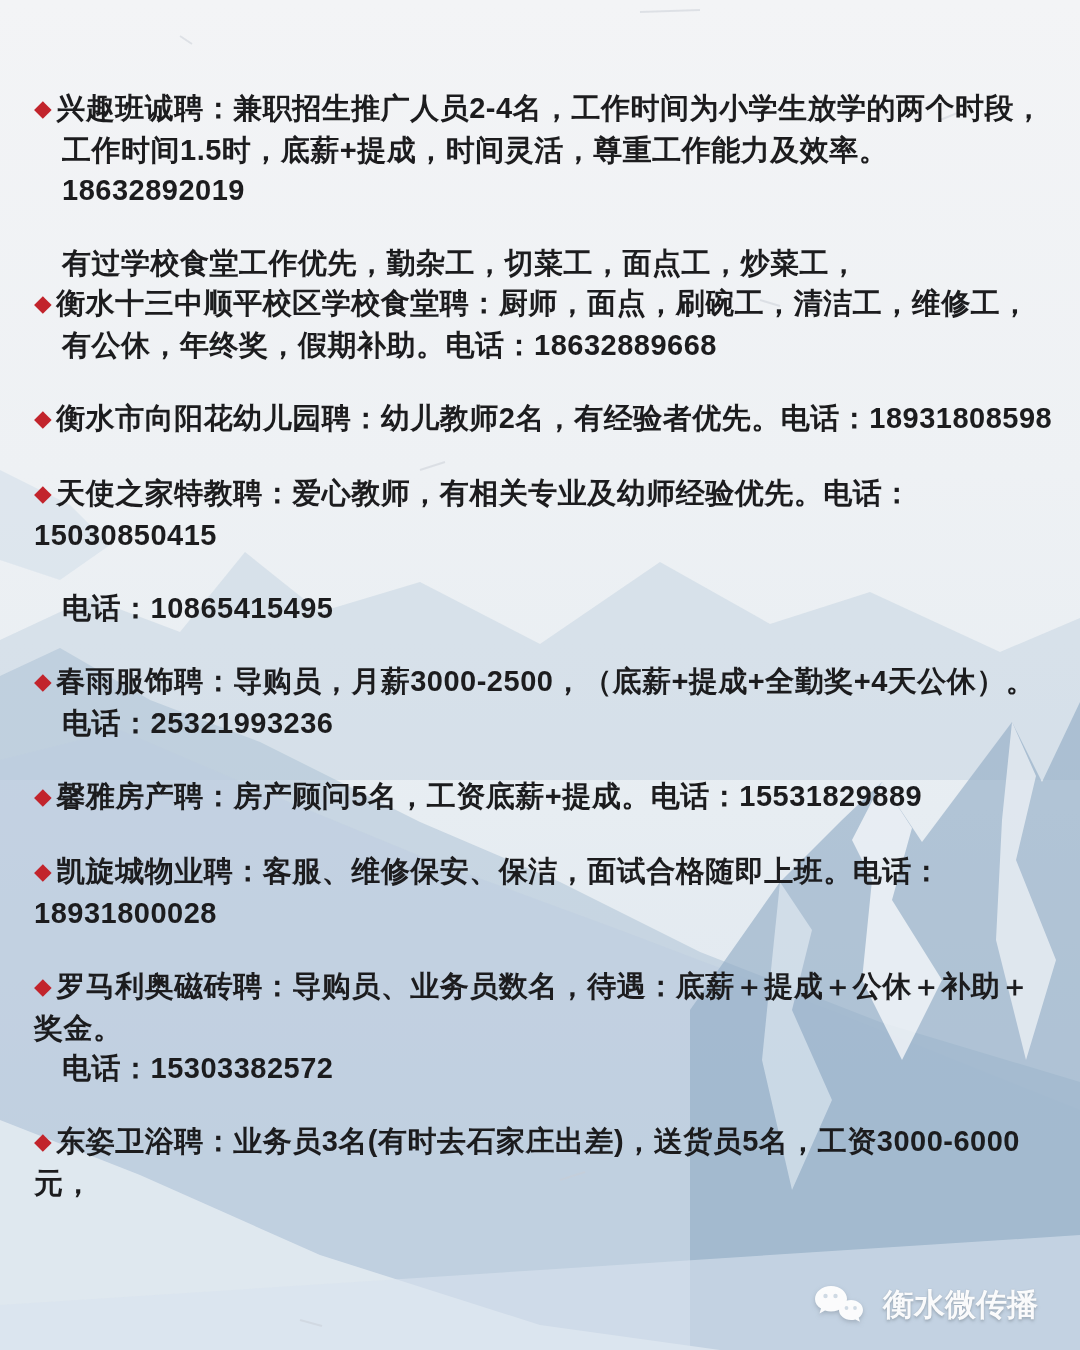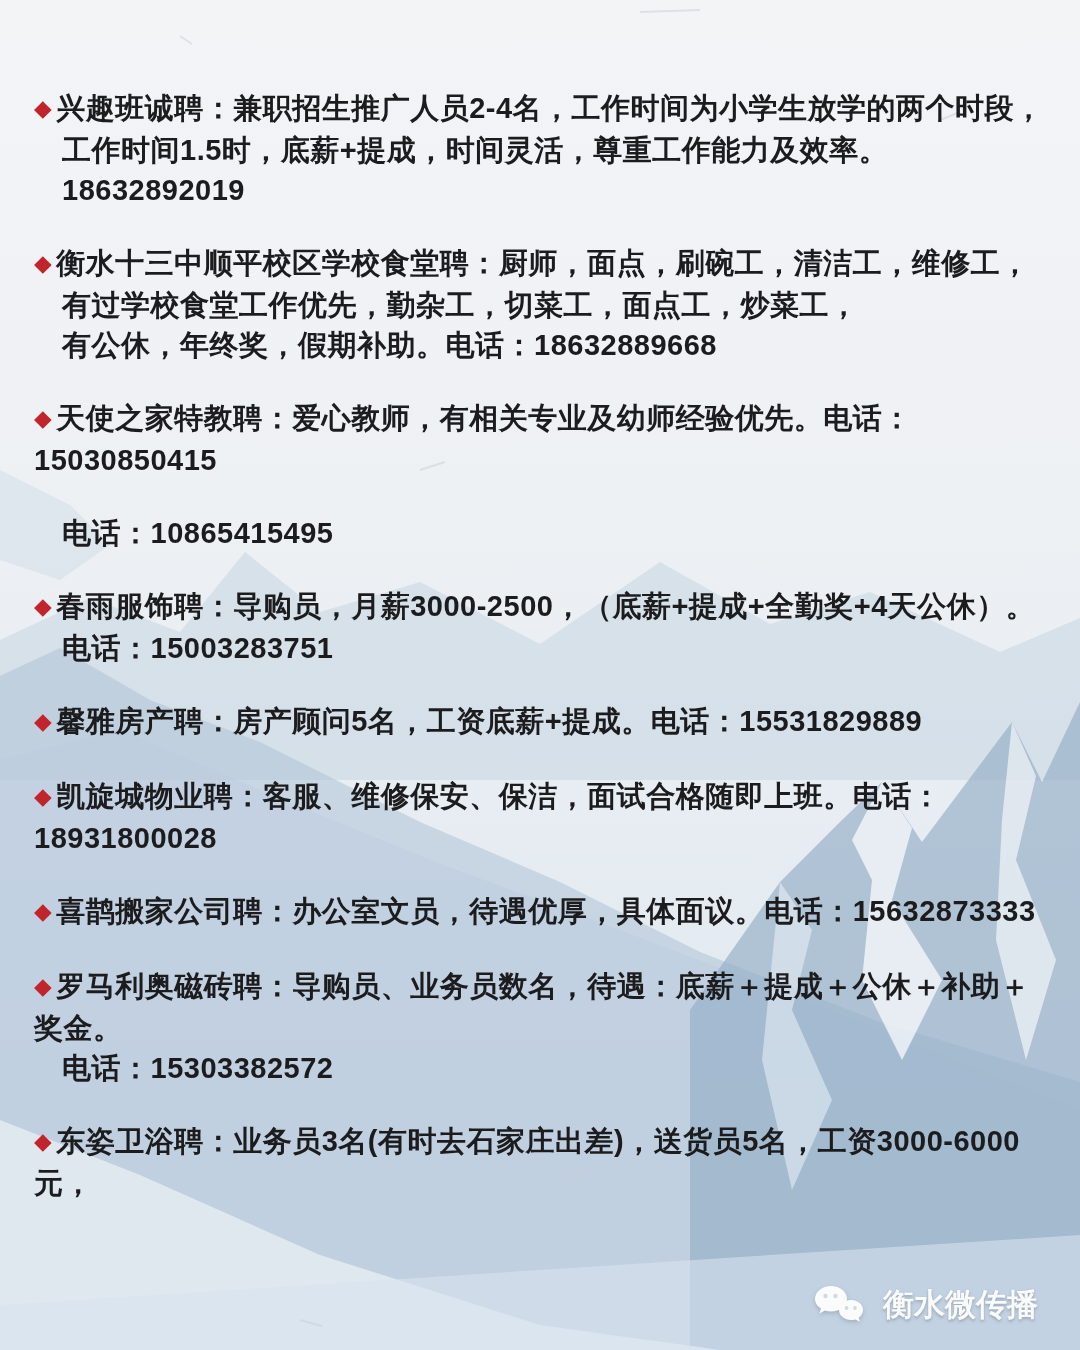--- a/index.html
+++ b/index.html
@@ -88,50 +88,50 @@
     </g>
   </svg>
 
   <section class="content">
     <article class="listing">
         <div class="line first"><span class="bullet">◆</span><span>兴趣班诚聘：兼职招生推广人员2-4名，工作时间为小学生放学的两个时段，</span></div>
         <div class="line cont"><span>工作时间1.5时，底薪+提成，时间灵活，尊重工作能力及效率。18632892019</span></div>
       </article>
 
     <article class="listing">
+        <div class="line cont"><span>有过学校食堂工作优先，勤杂工，切菜工，面点工，炒菜工，</span></div>
         <div class="line first"><span class="bullet">◆</span><span>衡水十三中顺平校区学校食堂聘：厨师，面点，刷碗工，清洁工，维修工，</span></div>
-        <div class="line cont"><span>有过学校食堂工作优先，勤杂工，切菜工，面点工，炒菜工，</span></div>
         <div class="line cont"><span>有公休，年终奖，假期补助。电话：18632889668</span></div>
       </article>
 
+    <article class="listing">
+        <div class="line first"><span class="bullet">◆</span><span>衡水市向阳花幼儿园聘：幼儿教师2名，有经验者优先。电话：18931808598</span></div>
+      </article>
 
     <article class="listing">
         <div class="line first"><span class="bullet">◆</span><span>天使之家特教聘：爱心教师，有相关专业及幼师经验优先。电话：15030850415</span></div>
       </article>
 
     <article class="listing">
         <div class="line cont"><span>电话：10865415495</span></div>
       </article>
 
     <article class="listing">
         <div class="line first"><span class="bullet">◆</span><span>春雨服饰聘：导购员，月薪3000-2500，（底薪+提成+全勤奖+4天公休）。</span></div>
-        <div class="line cont"><span>电话：15003283751</span></div>
+        <div class="line cont"><span>电话：25321993236</span></div>
       </article>
 
     <article class="listing">
         <div class="line first"><span class="bullet">◆</span><span>馨雅房产聘：房产顾问5名，工资底薪+提成。电话：15531829889</span></div>
       </article>
 
     <article class="listing">
         <div class="line first"><span class="bullet">◆</span><span>凯旋城物业聘：客服、维修保安、保洁，面试合格随即上班。电话：18931800028</span></div>
       </article>
 
-    <article class="listing">
-        <div class="line first"><span class="bullet">◆</span><span>喜鹊搬家公司聘：办公室文员，待遇优厚，具体面议。电话：15632873333</span></div>
-      </article>
 
     <article class="listing">
         <div class="line first"><span class="bullet">◆</span><span>罗马利奥磁砖聘：导购员、业务员数名，待遇：底薪＋提成＋公休＋补助＋奖金。</span></div>
         <div class="line cont"><span>电话：15303382572</span></div>
       </article>
 
     <article class="listing">
         <div class="line first"><span class="bullet">◆</span><span>东姿卫浴聘：业务员3名(有时去石家庄出差)，送货员5名，工资3000-6000元，</span></div>
       </article>
 

